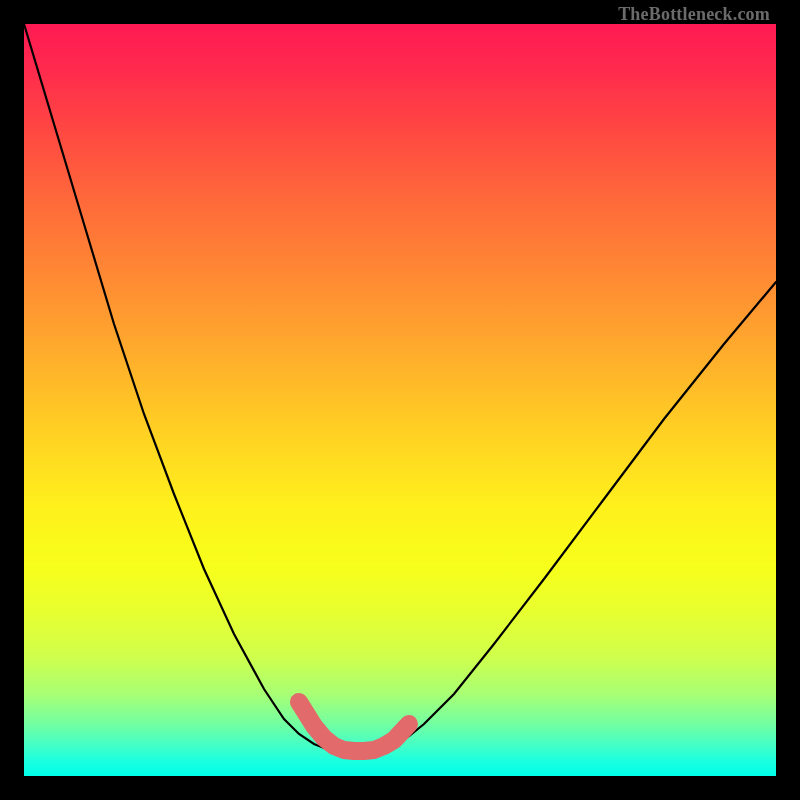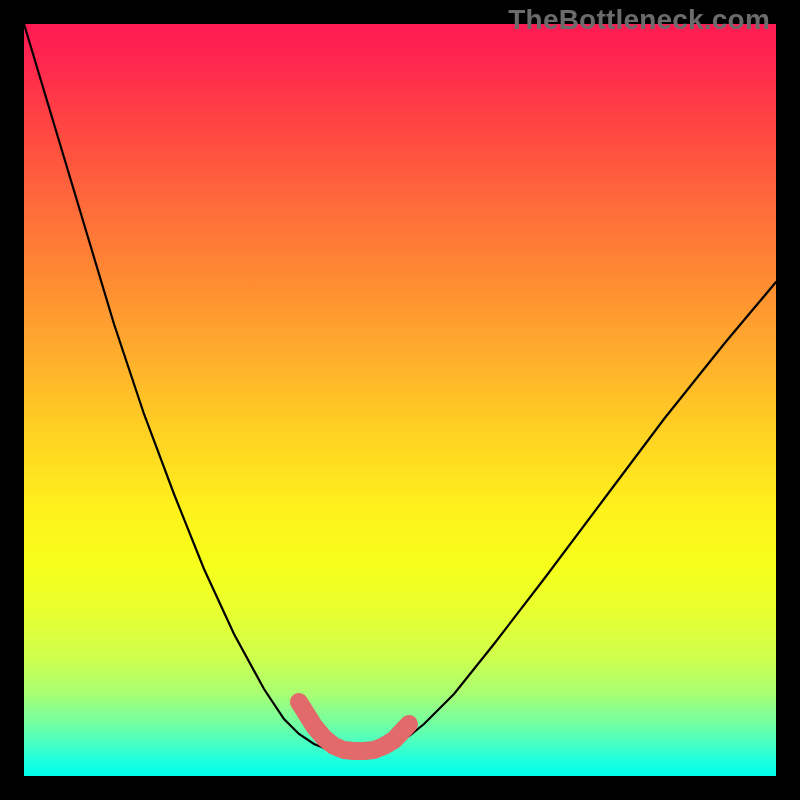--- a/index.html
+++ b/index.html
@@ -37,22 +37,22 @@
       #74ffa1 93%,
       #43ffc7 96%,
       #1bffe0 98%,
       #00ffea 100%
     );
   }
   .watermark {
     position: absolute;
     top: 4px;
     right: 30px;
-    font-family: Liberation Sans, sans-serif;
-    font-size: 28px;
+    font-family: Liberation Serif, serif;
+    font-size: 18px;
     font-weight: 600;
     color: #6b6b6b;
     letter-spacing: 0.2px;
     text-align: center;
   }
   svg.curves {
     position: absolute;
     inset: 0;
   }
 </style>

